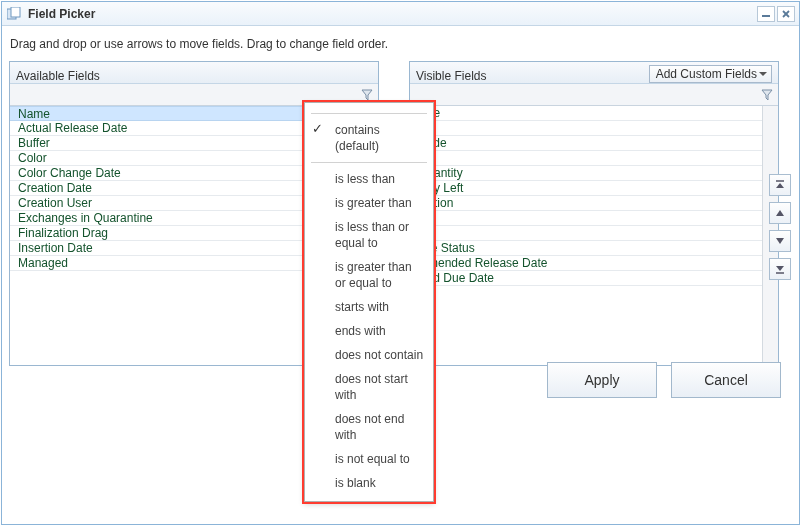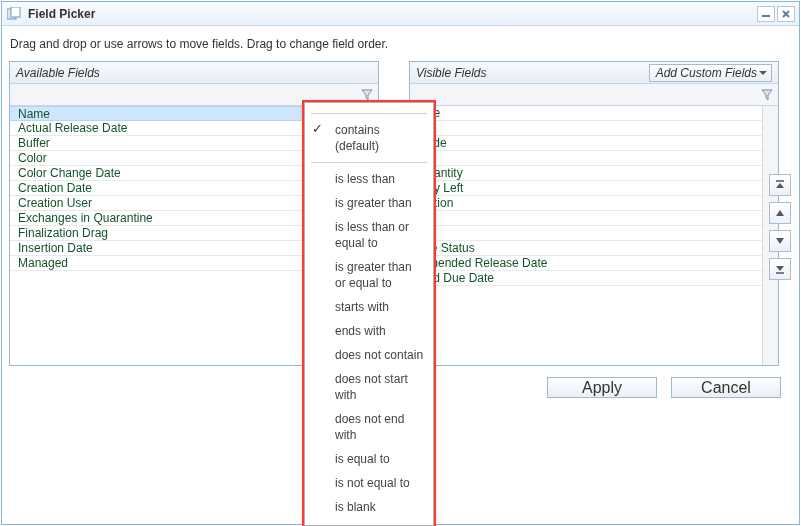--- a/index.html
+++ b/index.html
@@ -71,23 +71,22 @@
     display: flex;
     flex-direction: column;
     height: 305px;
   }
   .panel-header {
     height: 22px;
     background: linear-gradient(#f7f9fc, #e7eef6);
     border-bottom: 1px solid #c4d6e6;
     padding: 0 6px;
     display: flex;
-    align-items: center;
-    color: #333;
-    font-style: italic;
+    align-items: flex-end;
+    color: #333;
   }
   .panel-header .label { flex: 1; }
   .add-custom {
     border: 1px solid #a7b9cc;
     background: linear-gradient(#fefefe,#ebf0f6);
     padding: 1px 14px 1px 6px;
     font-size: 12px;
     position: relative;
     cursor: pointer;
   }
@@ -160,26 +159,26 @@
   }
   .footer {
     position: absolute;
     right: 18px;
     bottom: 126px;
     display: flex;
     gap: 14px;
   }
   .footer-btn {
     width: 110px;
-    height: 21px;
+    height: 36px;
     border: 1px solid #a2b8cc;
     background: linear-gradient(#fefefe,#e9eff6);
     display:flex;align-items:center;justify-content:center;
     cursor:pointer;
-    font-size:16px;
+    font-size:14px;
   }
   .popup {
     position: absolute;
     top: 100px;
     left: 302px;
     width: 130px;
     background: #fff;
     border: 1px solid #b0b0b0;
     outline: 2px solid #ff3b2f;
     box-shadow: 0 2px 6px rgba(0,0,0,0.2);
@@ -335,19 +334,18 @@
     <div id="filter-options">
         <div class="popup-item">is less than</div>
         <div class="popup-item">is greater than</div>
         <div class="popup-item">is less than or equal to</div>
         <div class="popup-item">is greater than or equal to</div>
         <div class="popup-item">starts with</div>
         <div class="popup-item">ends with</div>
         <div class="popup-item">does not contain</div>
         <div class="popup-item">does not start with</div>
         <div class="popup-item">does not end with</div>
-        <div class="popup-item">is equal to</div>
         <div class="popup-item">is not equal to</div>
         <div class="popup-item">is blank</div>
       </div>
 
   </div>
 </div>
 
 </body></html>

